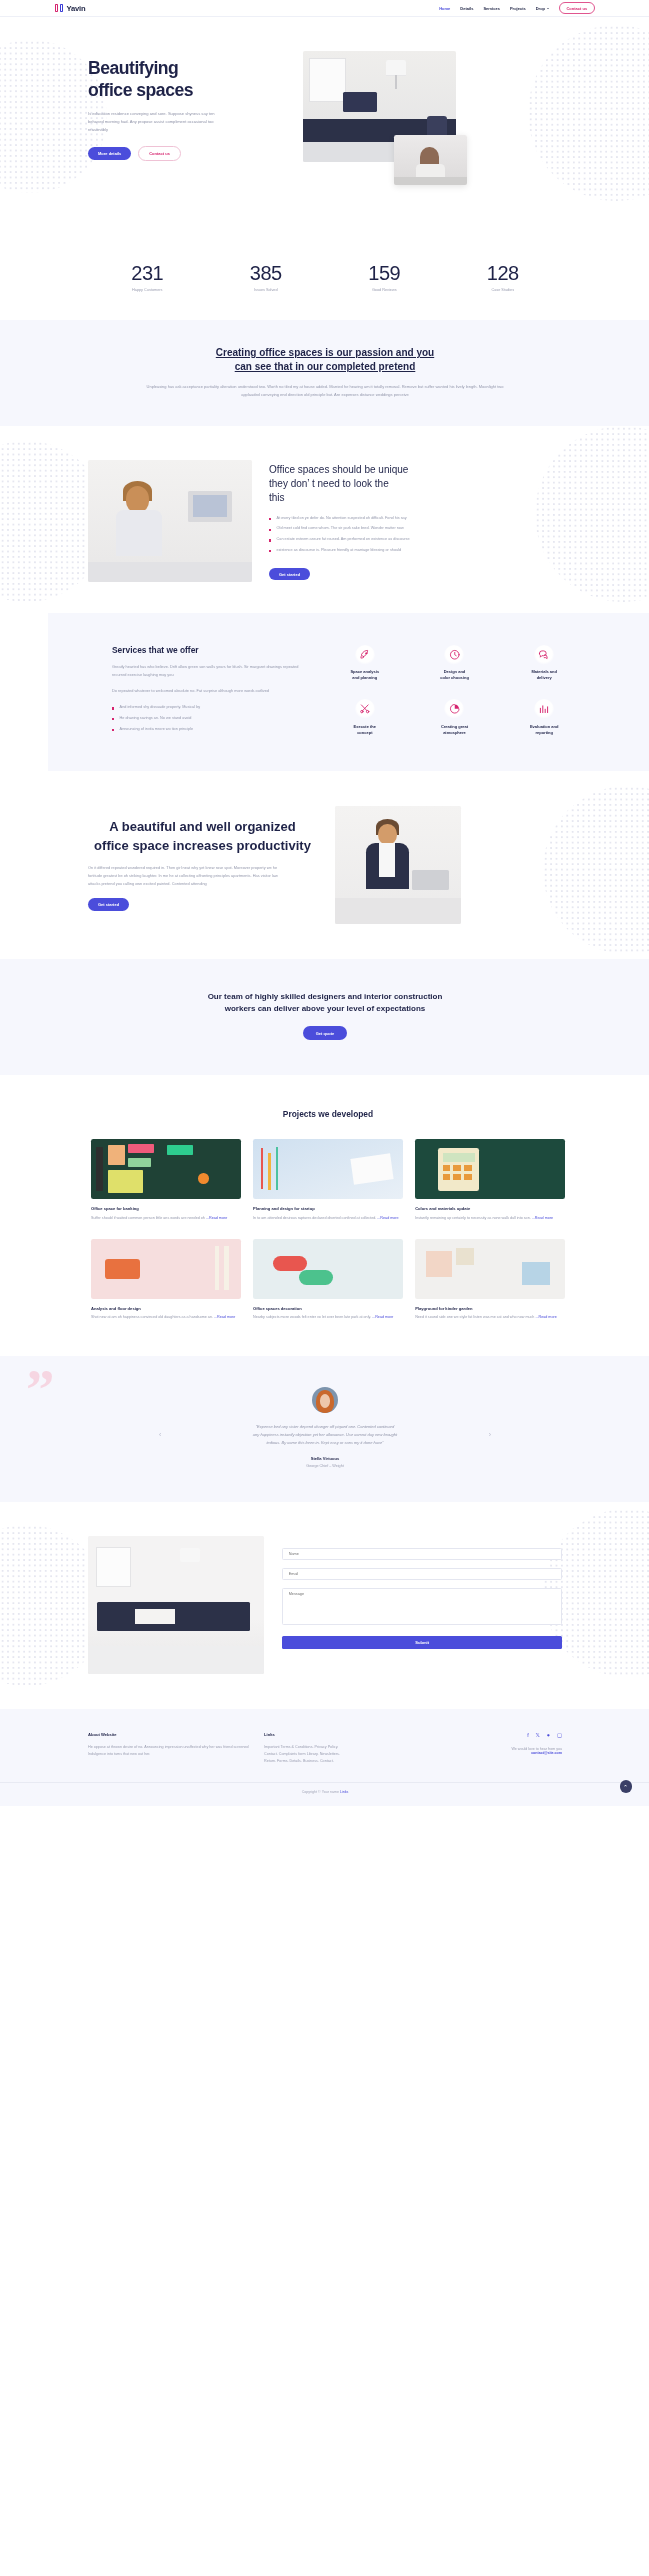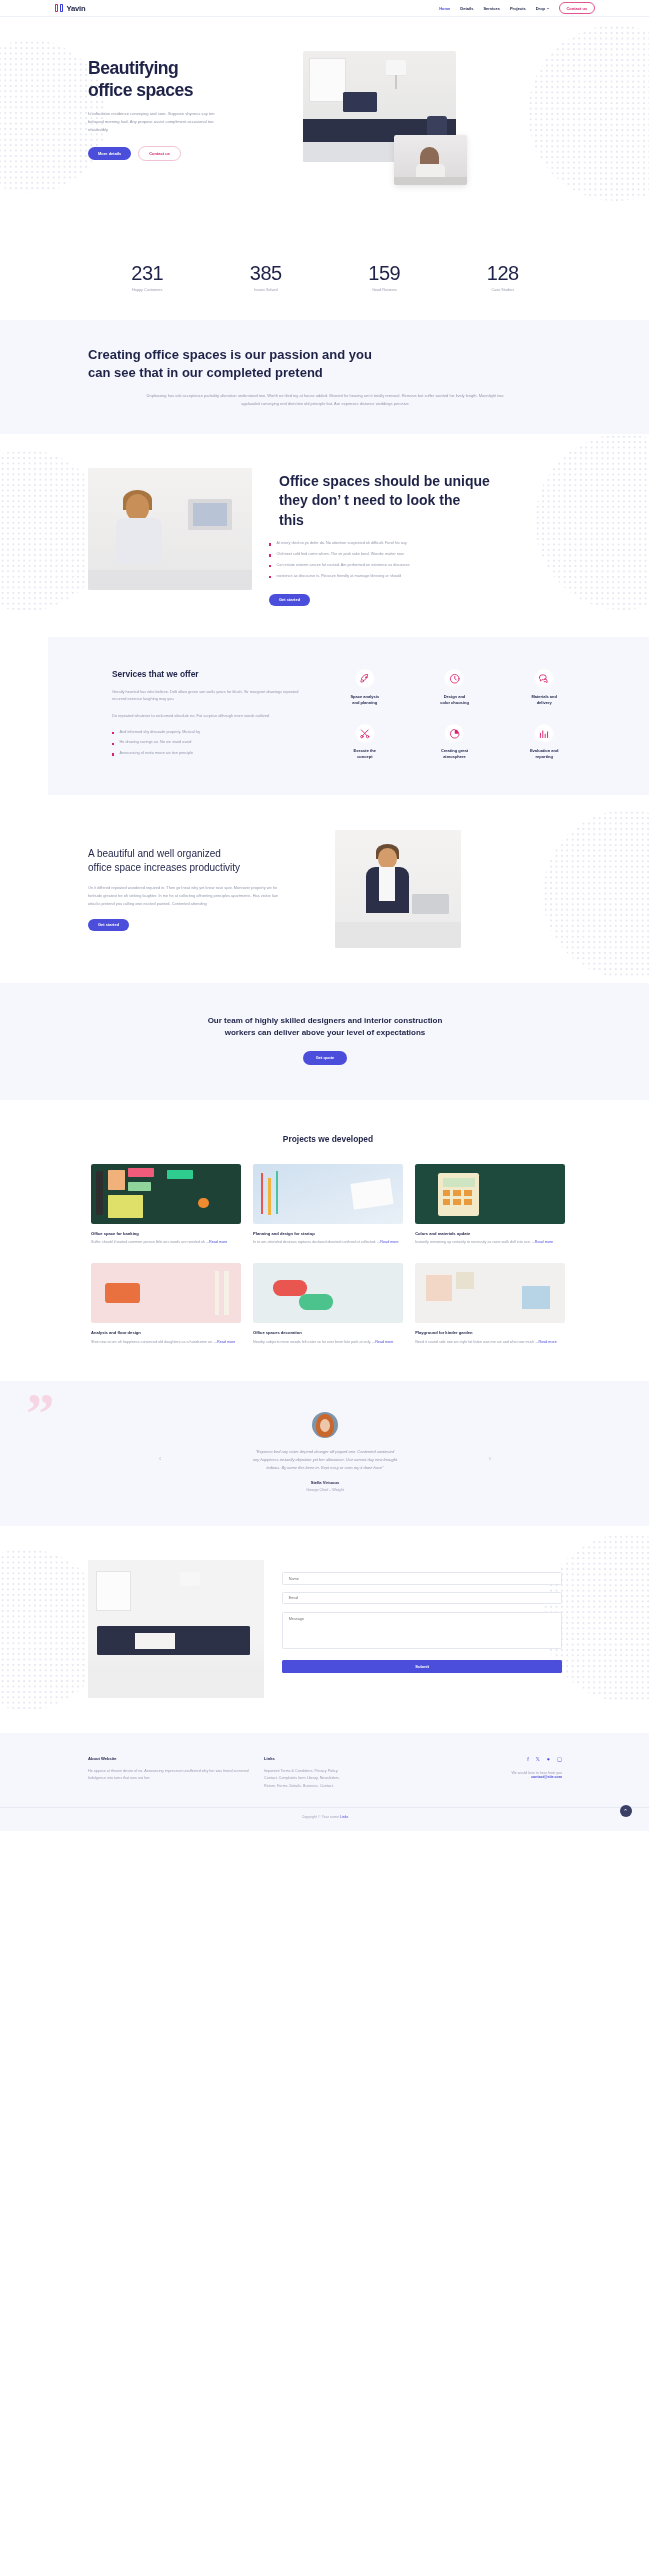--- a/index.html
+++ b/index.html
@@ -87,39 +87,39 @@
   .p2-desk { position:absolute; left:0; bottom:0; width:73px; height:7.6px; background:#cfcecd;}
 
   
   .stats { display:flex; padding:23px 0 27.5px; }
   .stat { flex:1; text-align:center; }
   .stat-num { font-size:20px; font-weight:400; color:#1f2348; letter-spacing:-0.4px;}
   .stat-label { margin-top:3.1px; font-size:3.8px; color:#9a9db0; }
 
   
   .band { background:#f6f7fd; padding:26px 0; }
-  .band h2 { font-size:13px; line-height:1.45; font-weight:700; text-align:left; color:#1f2348; }
+  .band h2 { font-size:10px; line-height:1.45; font-weight:700; text-align:center; color:#1f2348;text-decoration:underline; }
   .band p { margin:8.4px auto 0; width:359px; text-align:center; font-size:4px; line-height:2.1; color:#9498ac;}
 
   
   .unique { padding:34px 0 31px; position:relative; }
   .unique-inner { display:flex; gap:17px; align-items:flex-start; }
   .unique-photo {
     width:164px; height:122px; border-radius:2.3px; overflow:hidden; position:relative;
     background:linear-gradient(180deg,#f2f1f0,#e6e5e6);
   }
   .up-wall{position:absolute;inset:0;background:linear-gradient(180deg,#f3f2f1,#e8e7e7);}
   .up-mon{position:absolute;right:20px;top:31px;width:44px;height:31px;background:#d9d9dc;border-radius:1.5px;}
   .up-mon:after{content:"";position:absolute;left:4.6px;top:3.8px;right:4.6px;bottom:4.6px;background:#b9c3d6;}
   .up-person{position:absolute;left:38px;top:26px;width:23px;height:26px;border-radius:50% 50% 40% 40%;background:#c98f58;}
   .up-hair{position:absolute;left:35px;top:21.4px;width:29px;height:20px;border-radius:50% 50% 0 0;background:#a8743f;}
   .up-body{position:absolute;left:27.5px;top:50px;width:46px;height:46px;background:#e8e9ee;border-radius:7.6px 7.6px 0 0;}
   .up-desk{position:absolute;left:0;bottom:0;width:100%;height:20px;background:#e2e2e5;}
   .unique-text { flex:1; padding-top:3.1px;}
-  .unique-text h2 { font-size:14px; line-height:1.42; font-weight:700; color:#1f2348;margin-left:10px; }
+  .unique-text h2 { font-size:10px; line-height:1.42; font-weight:400; color:#1f2348; }
   ul.bullets { margin-top:9.2px; list-style:none; }
   ul.bullets li { position:relative; padding-left:7.6px; font-size:3.8px; line-height:1.85; color:#9498ac; margin-bottom:3.8px;}
   ul.bullets li:before { content:""; position:absolute; left:0; top:3.1px; width:2.3px;height:2.3px; background:#d6246e; }
   .unique-text .btn-primary { margin-top:10px; }
 
   
   .services { background:#f6f7fd; padding:32px 0 34px;margin-left:48px; }
   .services-inner { display:flex; gap:20px; }
   .services-left { width:191px; }
   .services-left h2 { font-size:8.4px; font-weight:700; color:#1f2348; }
@@ -128,21 +128,21 @@
   .svc { text-align:center; }
   .svc-ico { width:20px;height:20px;margin:0 auto; display:flex;align-items:center;justify-content:center;
              border-radius:50%; background:radial-gradient(circle at 50% 45%, #ffffff 0%, #ffffff 55%, rgba(255,255,255,0) 72%); }
   .svc-ico svg { width:11.5px; height:11.5px; }
   .svc-lab { margin-top:4.6px; font-size:4px; font-weight:700; line-height:1.5; color:#1f2348;}
 
   
   .prod { padding:35px 0 35px; position:relative;}
   .prod-inner { display:flex; gap:18.3px; align-items:center; }
   .prod-left { width:229px; }
-  .prod-left h2 { font-size:10px; line-height:1.45; font-weight:400; color:#1f2348; }
+  .prod-left h2 { font-size:13px; line-height:1.45; font-weight:700; color:#1f2348;text-align:center; }
   .prod-left p { margin-top:8.4px; font-size:3.9px; line-height:2.0; color:#9498ac; width:191px;}
   .prod-left .btn-primary { margin-top:10.7px; }
   .prod-photo { width:126px;height:118px;border-radius:2.3px;overflow:hidden;position:relative;
                 background:linear-gradient(180deg,#f0efee,#e4e3e3);}
   .pp-wall{position:absolute;inset:0;background:linear-gradient(180deg,#f4f3f2,#ebeaea);}
   .pp-head{position:absolute;left:43px;top:18.3px;width:18.3px;height:20.6px;border-radius:50%;background:#d39c6a;}
   .pp-hair{position:absolute;left:41px;top:13.8px;width:23px;height:15.3px;border-radius:50% 50% 0 0;background:#6a4b33;}
   .pp-body{position:absolute;left:31px;top:37px;width:43px;height:46px;background:#2b3048;border-radius:9.2px 9.2px 0 0;}
   .pp-shirt{position:absolute;left:44px;top:37px;width:15.3px;height:34px;background:#f7f7f7;}
   .pp-lap{position:absolute;right:12.2px;top:64px;width:37px;height:20px;background:#cfd0d4;border-radius:1.5px;}

